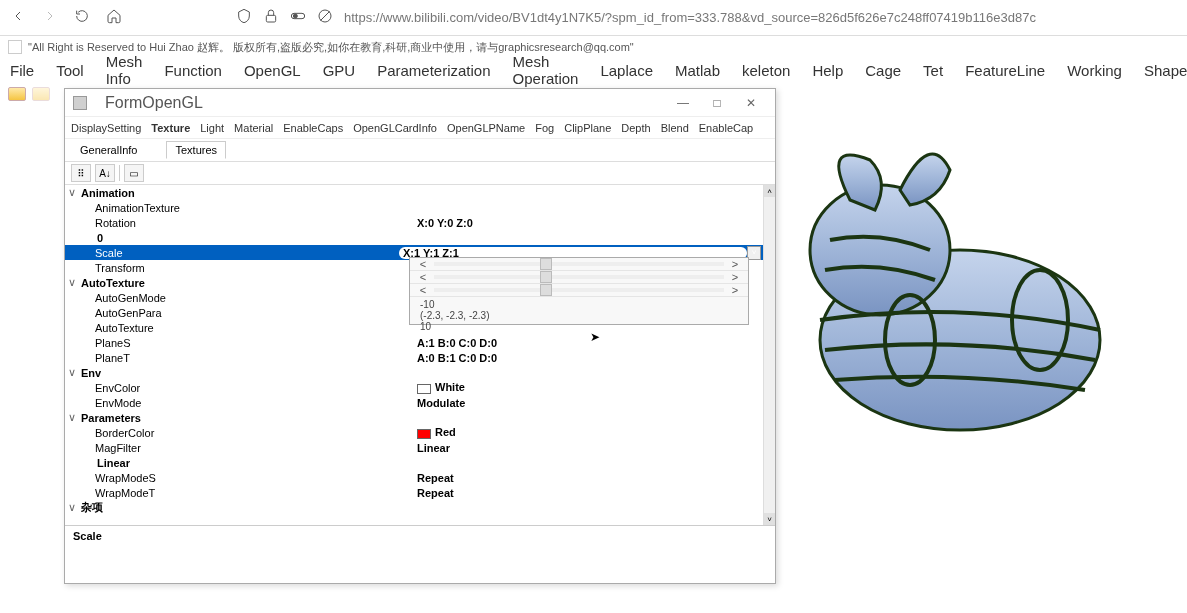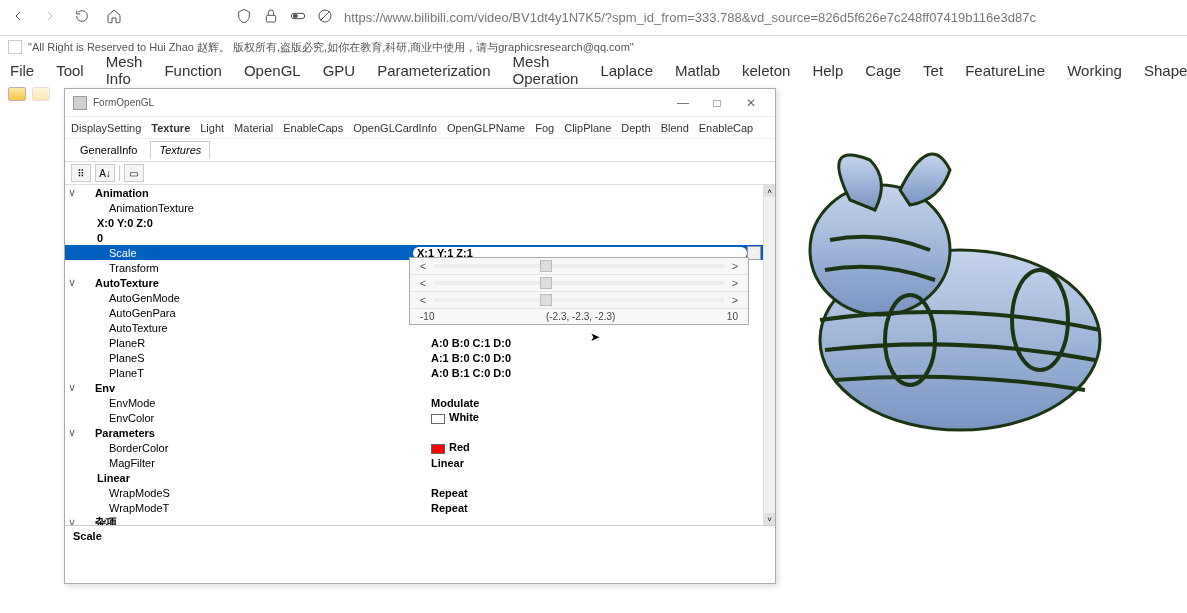--- a/index.html
+++ b/index.html
@@ -21,61 +21,61 @@
 .main-menu span { cursor: default; }
 
 
 .toolbar-strip { height: 24px; display: flex; align-items: center; padding: 0 8px; gap: 6px; }
 .toolbar-strip .folder-icon { width: 18px; height: 14px; background: linear-gradient(#ffe9a8,#f5c542); border: 1px solid #caa; border-radius: 2px; }
 
 
 .form-window { position: absolute; left: 64px; top: 88px; width: 712px; height: 496px; background: #fff; border: 1px solid #aaa; box-shadow: 2px 2px 6px rgba(0,0,0,0.15); }
 .form-titlebar { height: 28px; background: #fff; display: flex; align-items: center; padding: 0 8px; border-bottom: 1px solid #eee; }
 .form-titlebar .win-icon { width: 14px; height: 14px; background: #d0d0d0; border: 1px solid #999; margin-right: 6px; }
-.form-titlebar .title-text { font-size: 10px; color: #555; flex: 1; }
+.form-titlebar .title-text { font-size: 16px; color: #555; flex: 1; margin-left: 12px; }
 .form-titlebar .win-btns { display: flex; gap: 2px; }
 .form-titlebar .win-btn { width: 32px; height: 20px; display: flex; align-items: center; justify-content: center; font-size: 12px; color: #666; }
 
 
 .inner-menu { height: 22px; display: flex; align-items: center; padding: 0 6px; gap: 10px; font-size: 11px; font-family: "Courier New", monospace; color: #333; border-bottom: 1px solid #eee; }
 .inner-menu span.sel { font-weight: bold; }
 
 
-.sub-tabs { height: 22px; display: flex; align-items: center; padding: 0 6px; gap: 4px; font-size: 11px; font-family: "Courier New", monospace; }
+.sub-tabs { height: 22px; display: flex; align-items: center; padding: 0 6px; gap: 20px; font-size: 11px; font-family: "Courier New", monospace; }
 .sub-tabs .tab { padding: 2px 8px; border: 1px solid transparent; }
-.sub-tabs .tab.active { border: 1px solid #ccc; border-bottom: 1px solid #fff; background: #fff; font-style: italic; }
+.sub-tabs .tab.active { border: 1px solid #ccc; border-bottom: 1px solid #fff; background: #fff; }
 
 
 .grid-toolbar { height: 24px; display: flex; align-items: center; padding: 0 6px; gap: 4px; border-top: 1px solid #ddd; border-bottom: 1px solid #ddd; }
 .grid-toolbar .tool-btn { width: 20px; height: 18px; border: 1px solid #ccc; background: #f5f5f5; display: flex; align-items: center; justify-content: center; font-size: 10px; }
 
 
 .prop-grid { position: relative; height: 340px; overflow: hidden; font-family: "Courier New", monospace; font-size: 11px; }
 .prop-scroll { width: 12px; background: #f0f0f0; position: absolute; right: 0; top: 0; bottom: 0; border-left: 1px solid #ddd; }
 .prop-scroll .thumb-up { height: 12px; background: #e0e0e0; display:flex; align-items:center; justify-content:center; font-size:8px; }
 .prop-scroll .thumb-down { position:absolute; bottom:0; height: 12px; width:100%; background: #e0e0e0; display:flex; align-items:center; justify-content:center; font-size:8px; }
 .prop-row { display: flex; height: 15px; align-items: center; }
 .prop-row .expander { width: 14px; text-align: center; color: #666; }
 .prop-row .indent { width: 14px; }
-.prop-row .label { width: 320px; padding-left: 2px; overflow: hidden; white-space: nowrap; margin-left: 14px; }
+.prop-row .label { width: 320px; padding-left: 2px; overflow: hidden; white-space: nowrap; }
 .prop-row .value { flex: 1; padding-left: 4px; font-weight: bold; }
 .prop-row.category .label { font-weight: bold; }
 .prop-row.selected { background: #0060c0; color: #fff; }
 .prop-row.selected .value { background: #fff; color: #000; border-radius: 6px; }
 .prop-row .dropdown-btn { width: 14px; height: 14px; border: 1px solid #999; background: #f0f0f0; font-size: 8px; display:flex; align-items:center; justify-content:center; margin-right: 14px; }
 .color-swatch { display:inline-block; width:14px; height:10px; border:1px solid #666; vertical-align:middle; margin-right:4px; }
 
 
 .slider-panel { position: absolute; left: 344px; top: 72px; width: 340px; height: 68px; background: #f8f8f8; border: 1px solid #aaa; z-index: 10; font-size: 10px; display: flex; flex-direction: column; }
 .slider-row { flex:1; display:flex; align-items:center; padding: 0 6px; position: relative; border-bottom: 1px solid #e5e5e5; }
 .slider-row:last-of-type { border-bottom:none; }
 .slider-row .arrow { width: 14px; text-align:center; font-size: 11px; color:#555; }
 .slider-row .track { flex:1; height: 4px; background: #eee; position: relative; margin: 0 4px; }
 .slider-row .thumb { position: absolute; width: 12px; height: 12px; background: #ddd; border:1px solid #bbb; top: 50%; transform: translate(-50%,-50%); }
-.slider-labels { display:flex; justify-content: space-between; padding: 2px 10px; font-size:10px; color:#444; }
+.slider-labels { display:flex; justify-content: space-between; padding: 2px 10px; font-size:10px; color:#444;flex-direction:column; }
 
 
 .desc-box { height: 50px; border-top: 1px solid #ccc; padding: 4px 8px; font-size: 11px; font-family: "Courier New", monospace; font-weight: bold; }
 
 
 .viewport { position: absolute; left: 780px; top: 140px; width: 380px; height: 360px; }
 .bunny-shape { width: 340px; height: 300px; position: relative; }
 .cursor-arrow { position:absolute; left: 590px; top: 330px; font-size: 12px; color:#000; pointer-events:none; }
 </style>
 </head>
@@ -191,20 +191,21 @@
       <span class="label">Animation</span>
     </div>
     <div class="prop-row">
       <span class="indent"></span>
         <span class="indent"></span>
       <span class="label">AnimationTexture</span>
     </div>
     <div class="prop-row">
       <span class="indent"></span>
         <span class="indent"></span>
+      <span class="label">Rotation</span>
       <span class="value">X:0 Y:0 Z:0</span>
     </div>
     <div class="prop-row">
       <span class="indent"></span>
         <span class="indent"></span>
       <span class="value">0</span>
     </div>
     <div class="prop-row selected">
       <span class="indent"></span>
         <span class="indent"></span>
@@ -237,51 +238,45 @@
       </div>
     <div class="prop-row">
         <span class="indent"></span>
         <span class="indent"></span>
         <span class="label">AutoTexture</span>
         <span class="value"></span>
       </div>
     <div class="prop-row">
         <span class="indent"></span>
         <span class="indent"></span>
-        <span class="label">PlaneR</span>
-        <span class="value">A:0 B:0 C:1 D:0</span>
-      </div>
-    <div class="prop-row">
-        <span class="indent"></span>
-        <span class="indent"></span>
         <span class="label">PlaneS</span>
         <span class="value">A:1 B:0 C:0 D:0</span>
       </div>
     <div class="prop-row">
         <span class="indent"></span>
         <span class="indent"></span>
         <span class="label">PlaneT</span>
         <span class="value">A:0 B:1 C:0 D:0</span>
       </div>
 
     <div class="prop-row category">
       <span class="expander">∨</span>
       <span class="label">Env</span>
     </div>
     <div class="prop-row">
         <span class="indent"></span>
         <span class="indent"></span>
+        <span class="label">EnvColor</span>
+        <span class="value"><span class="color-swatch" style="background:#fff"></span><span>White</span></span>
+      </div>
+    <div class="prop-row">
+        <span class="indent"></span>
+        <span class="indent"></span>
         <span class="label">EnvMode</span>
         <span class="value">Modulate</span>
-      </div>
-    <div class="prop-row">
-        <span class="indent"></span>
-        <span class="indent"></span>
-        <span class="label">EnvColor</span>
-        <span class="value"><span class="color-swatch" style="background:#fff"></span><span>White</span></span>
       </div>
 
     <div class="prop-row category">
       <span class="expander">∨</span>
       <span class="label">Parameters</span>
     </div>
     <div class="prop-row">
         <span class="indent"></span>
         <span class="indent"></span>
         <span class="label">BorderColor</span>

